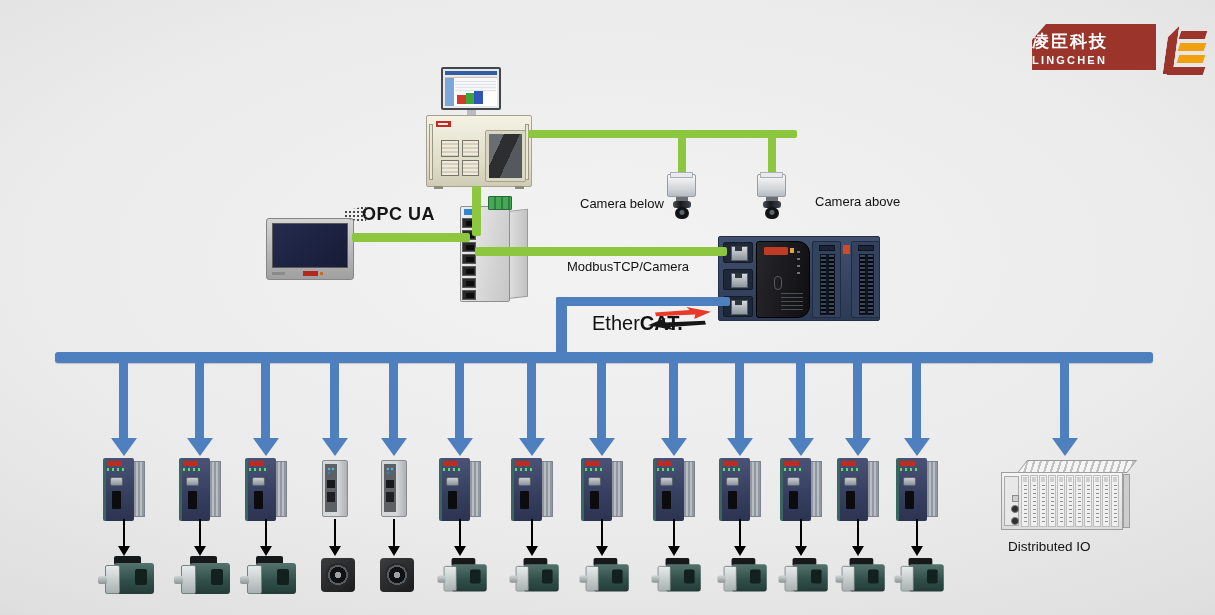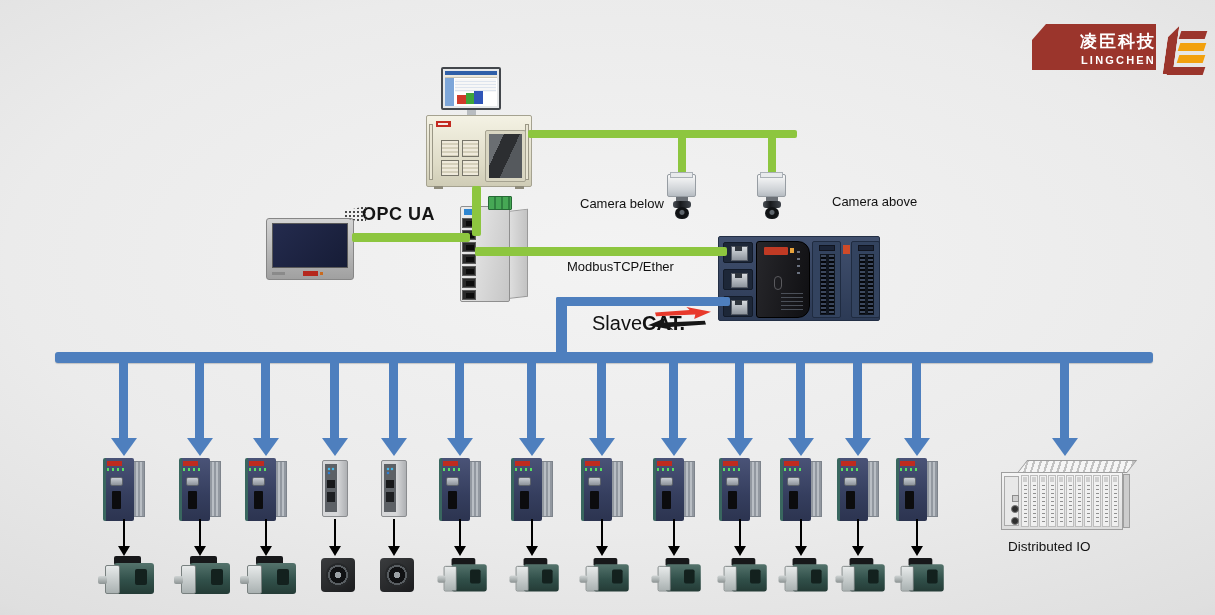--- a/index.html
+++ b/index.html
@@ -142,21 +142,21 @@
   #io-rack .h1{top:28px} #io-rack .h2{top:40px}
   #io-rack .sq{position:absolute;left:7px;top:18px;width:7px;height:7px;background:#cfcfcf;border:1px solid #8c8c8c}
   #io-slots{position:absolute;left:20px;top:15px;height:52px;display:flex;gap:1px}
   .io-slot{width:8px;height:52px;background:#f0f0f0;border:1px solid #bdbdbd;position:relative}
   .io-slot::before{content:"";position:absolute;left:1px;top:1px;right:1px;height:5px;background:#cfcfcf}
   .io-slot::after{content:"";position:absolute;left:2px;top:9px;width:3px;bottom:3px;background:repeating-linear-gradient(180deg,#8f8f8f 0 1px,transparent 1px 4px)}
   #io-rack .cap{position:absolute;left:122px;top:14px;width:7px;height:54px;background:#cdcdcd;border:1px solid #9e9e9e}
 
   
   #logo{position:absolute;left:1032px;top:24px;z-index:6;display:flex;align-items:flex-start}
-  #logo .banner{width:124px;height:46px;background:#9b352c;clip-path:polygon(14px 0,100% 0,100% 100%,0 100%,0 16px);color:#fff;text-align:right;padding-top:6px}
+  #logo .banner{width:124px;height:46px;background:#9b352c;clip-path:polygon(14px 0,100% 0,100% 100%,0 100%,0 16px);color:#fff;text-align:left;padding-top:6px}
   #logo .cn{font-size:17px;font-weight:bold;letter-spacing:2px}
   #logo .en{font-size:11px;font-weight:bold;letter-spacing:2.2px;margin-top:1px}
   #logo .mark{position:relative;width:50px;height:52px;margin-left:4px}
   #logo .stroke{position:absolute;left:6px;top:2px;width:10px;height:48px;background:#9b352c;clip-path:polygon(0 24%,100% 0,100% 100%,0 100%);transform:skewX(-8deg)}
   #logo .mbase{position:absolute;left:8px;bottom:1px;width:36px;height:8px;background:#9b352c;transform:skewX(-18deg)}
   #logo .b1{position:absolute;left:20px;top:7px;width:26px;height:8px;background:#9b352c;transform:skewX(-18deg)}
   #logo .b2{position:absolute;left:19px;top:19px;width:26px;height:8px;background:#f2a10e;transform:skewX(-18deg)}
   #logo .b3{position:absolute;left:18px;top:31px;width:26px;height:8px;background:#f2a10e;transform:skewX(-18deg)}
 
   #opcua{position:absolute;left:344px;top:204px;z-index:6;display:flex;align-items:center}
@@ -166,21 +166,21 @@
 
   #ethercat{position:absolute;left:592px;top:312px;z-index:6;width:150px;height:26px}
   #ethercat .txt{font-size:20px;color:#111}
   #ethercat .b{font-weight:bold}
   #ethercat .ar-red{position:absolute;left:63px;top:-5px;width:56px;height:12px;background:#e8392b;
     clip-path:polygon(0 45%,62% 25%,56% 0,100% 40%,70% 100%,72% 62%,2% 78%)}
   #ethercat .ar-black{position:absolute;left:56px;top:6px;width:58px;height:12px;background:#161616;
     clip-path:polygon(100% 55%,38% 75%,44% 100%,0 60%,30% 0,28% 38%,98% 22%)}
 
   #lbl-cam-below{left:580px;top:196px}
-  #lbl-cam-above{left:832px;top:194px}
+  #lbl-cam-above{left:815px;top:194px}
   #lbl-modbus{left:567px;top:259px}
   #lbl-dio{left:1008px;top:539px;font-size:13.5px}
 </style>
 </head>
 <body>
 
 <div id="stage">
 
   <div class="line green" id="l1"></div>
   <div class="line green" id="d1"></div>
@@ -258,21 +258,21 @@
       <div class="lens2"></div>
   </div>
   <div class="camera" id="cam2">
     <div class="bodyc"></div>
       <div class="mount"></div>
       <div class="lens1"></div>
       <div class="lens2"></div>
   </div>
   <div class="label" id="lbl-cam-below">Camera below</div>
   <div class="label" id="lbl-cam-above">Camera above</div>
-  <div class="label" id="lbl-modbus">ModbusTCP/Ether</div>
+  <div class="label" id="lbl-modbus">ModbusTCP/Camera</div>
 
   <div id="plc">
     <div id="plc-ports">
         <div class="plc-port"></div>
         <div class="plc-port"></div>
         <div class="plc-port"></div>
       </div>
     <div class="cpu">
       <div class="tag"></div>
       <div class="leds"></div>
@@ -290,21 +290,21 @@
       <div class="plc-io" style="left: 132px;">
         <div class="lab"></div>
         <div class="strip">
           <div class="tcol"></div>
           <div class="tcol"></div>
         </div>
       </div>
     </div>
 
   <div id="ethercat">
-    <span class="txt"><span>Slave</span><span class="b">CAT.</span></span>
+    <span class="txt"><span>Ether</span><span class="b">CAT.</span></span>
     <div class="ar-red"></div>
     <div class="ar-black"></div>
   </div>
 
   <div id="io-rack">
     <div class="top"></div>
     <div class="bodyx"></div>
     <div class="leftm">
       <div class="sq"></div>
         <div class="hole h1"></div>

